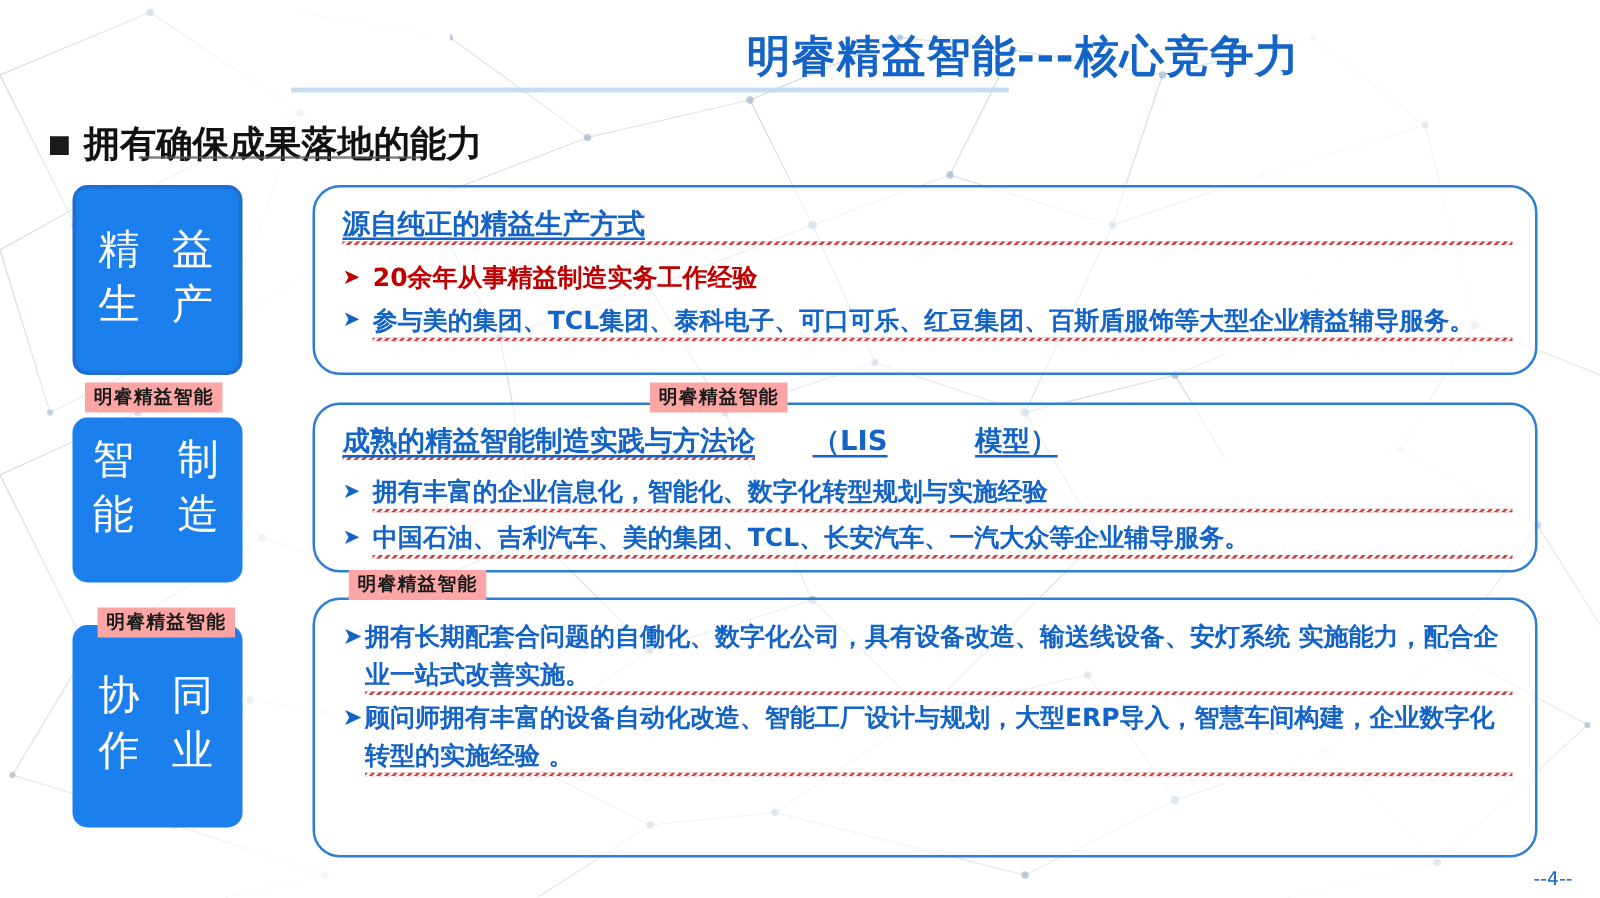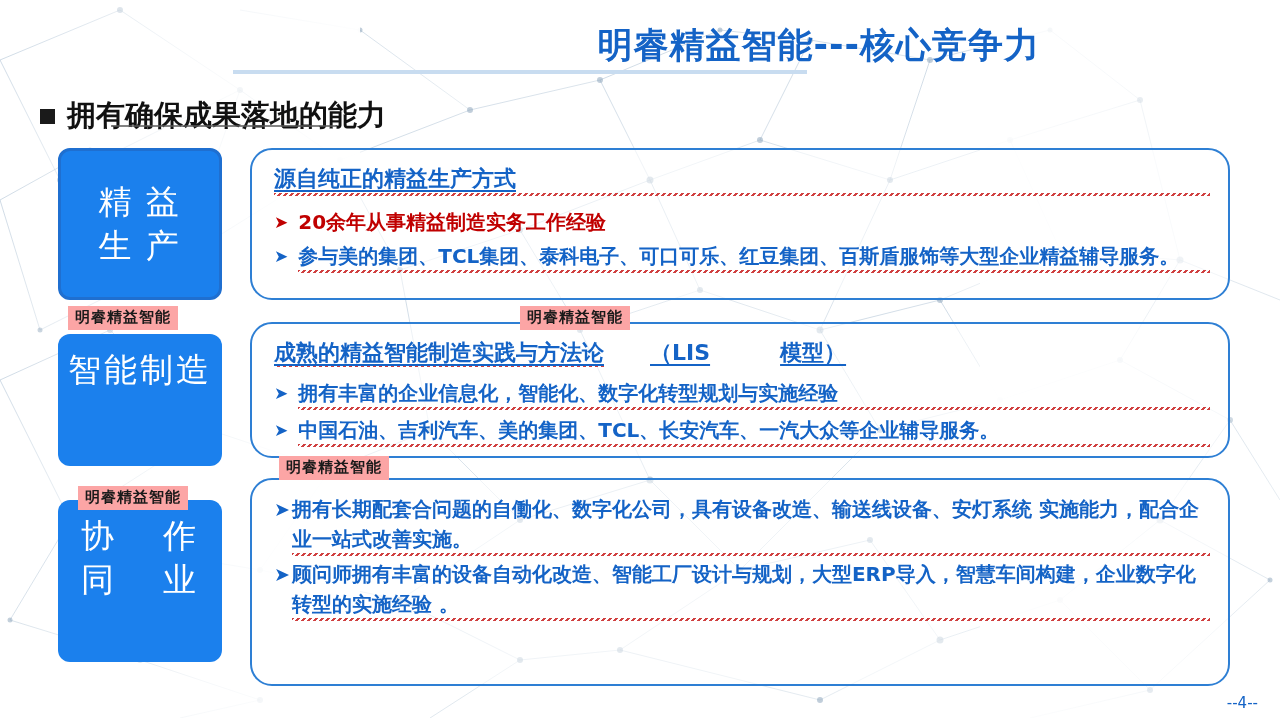--- a/index.html
+++ b/index.html
@@ -101,26 +101,26 @@
   }
 
   
   .left-col {
     position: absolute;
     left: 58px;
     top: 148px;
     width: 178px;
   }
   .chip {
-    width: 164px;
+    width: 136px;
     border-radius: 12px;
     background: #1b80ed;
     color: #ffffff;
     text-align: center;
-    font-family: Liberation Serif, serif;
+    font-family: Liberation Mono, monospace;
     font-size: 33px;
     line-height: 44px;
     letter-spacing: 3px;
     padding: 14px 0;
     box-sizing: border-box;
   }
   .chip.chip1 {
     height: 152px;
     border: 3px solid #1f6fd0;
     background: #1b80ed;
@@ -130,21 +130,21 @@
   }
   .chip.chip2 {
     height: 132px;
     display: flex;
     flex-direction: row;
     justify-content: center;
   }
   .chip.chip3 {
     height: 162px;
     display: flex;
-    flex-direction: row;
+    flex-direction: column;
     justify-content: center;
   }
   .chip-gap-a { height: 34px; }
   .chip-gap-b { height: 34px; }
 
   
   .wm {
     position: absolute;
     background: #fca5a5;
     color: #1a1a1a;

